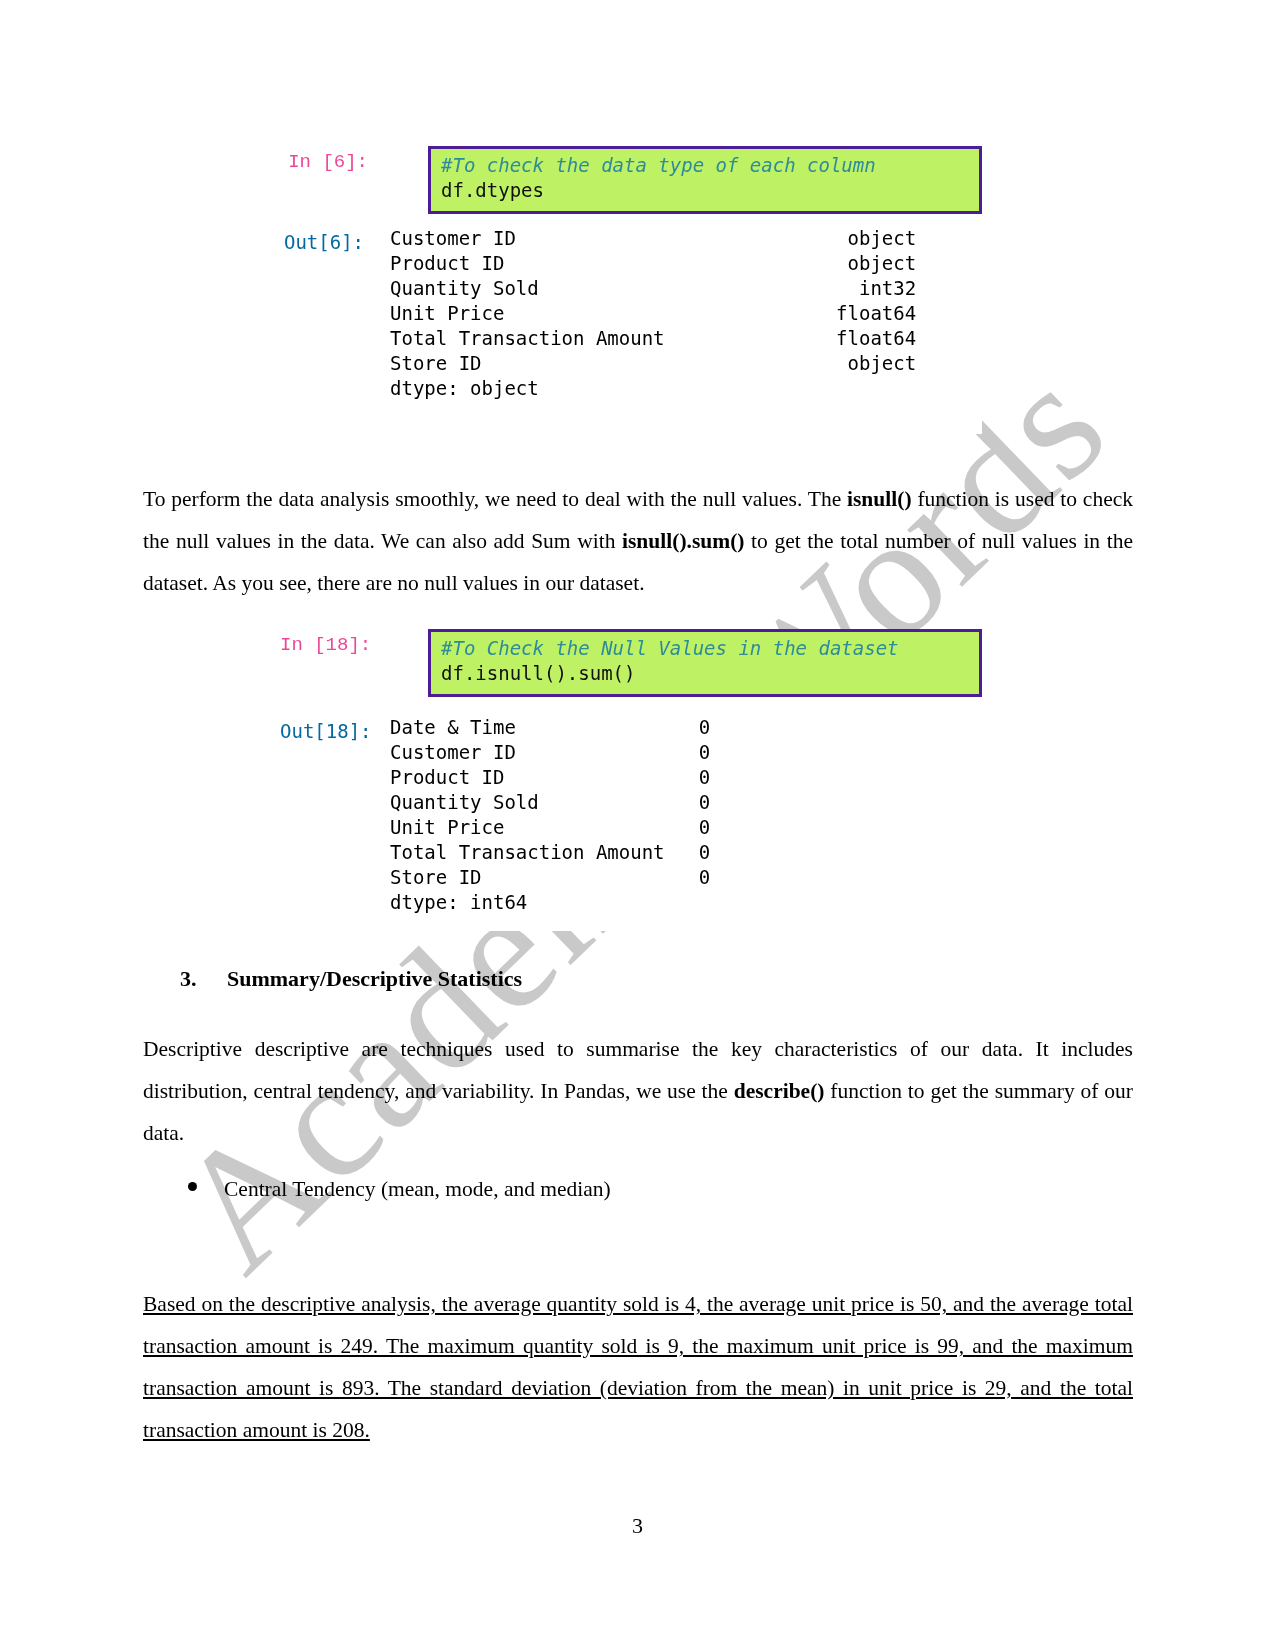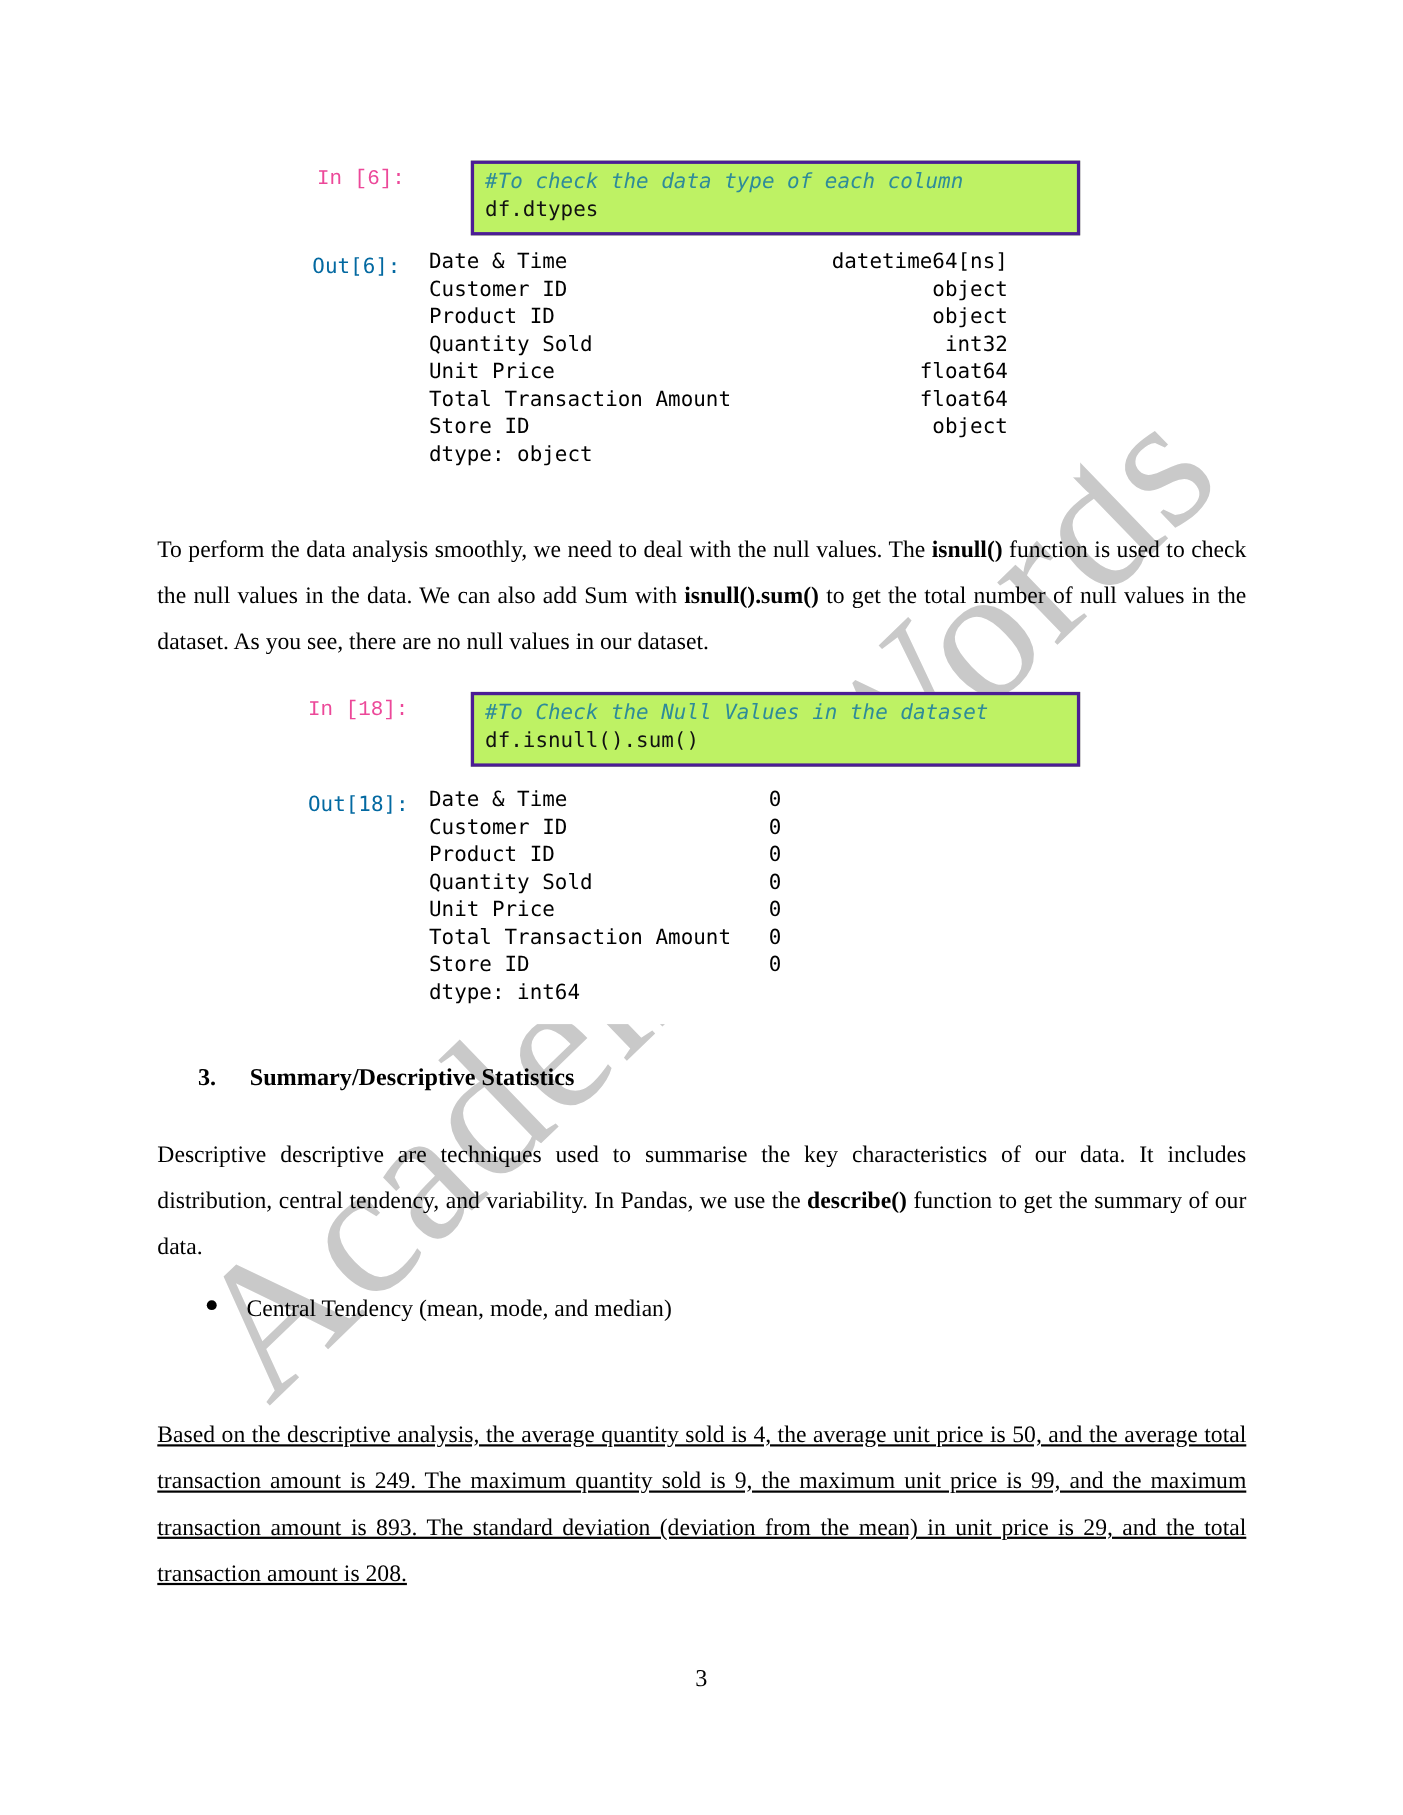--- a/index.html
+++ b/index.html
@@ -154,21 +154,20 @@
     <div class="jp-row">
       <div class="jp-prompt jp-in">In [6]:</div>
       <div class="jp-inputbox">
         <div class="code-comment">#To check the data type of each column</div>
         <div class="code-line">df.dtypes</div>
       </div>
     </div>
     <div class="jp-row jp-outrow">
       <div class="jp-prompt jp-out">Out[6]:</div>
       <div class="jp-output">
-        <div class="out-row"><span class="out-label">Date &amp; Time</span><span class="out-value">datetime64[ns]</span></div>
         <div class="out-row"><span class="out-label">Customer ID</span><span class="out-value">object</span></div>
         <div class="out-row"><span class="out-label">Product ID</span><span class="out-value">object</span></div>
         <div class="out-row"><span class="out-label">Quantity Sold</span><span class="out-value">int32</span></div>
         <div class="out-row"><span class="out-label">Unit Price</span><span class="out-value">float64</span></div>
         <div class="out-row"><span class="out-label">Total Transaction Amount</span><span class="out-value">float64</span></div>
         <div class="out-row"><span class="out-label">Store ID</span><span class="out-value">object</span></div>
         <div class="out-footer">dtype: object</div>
       </div>
     </div>
   </section>

